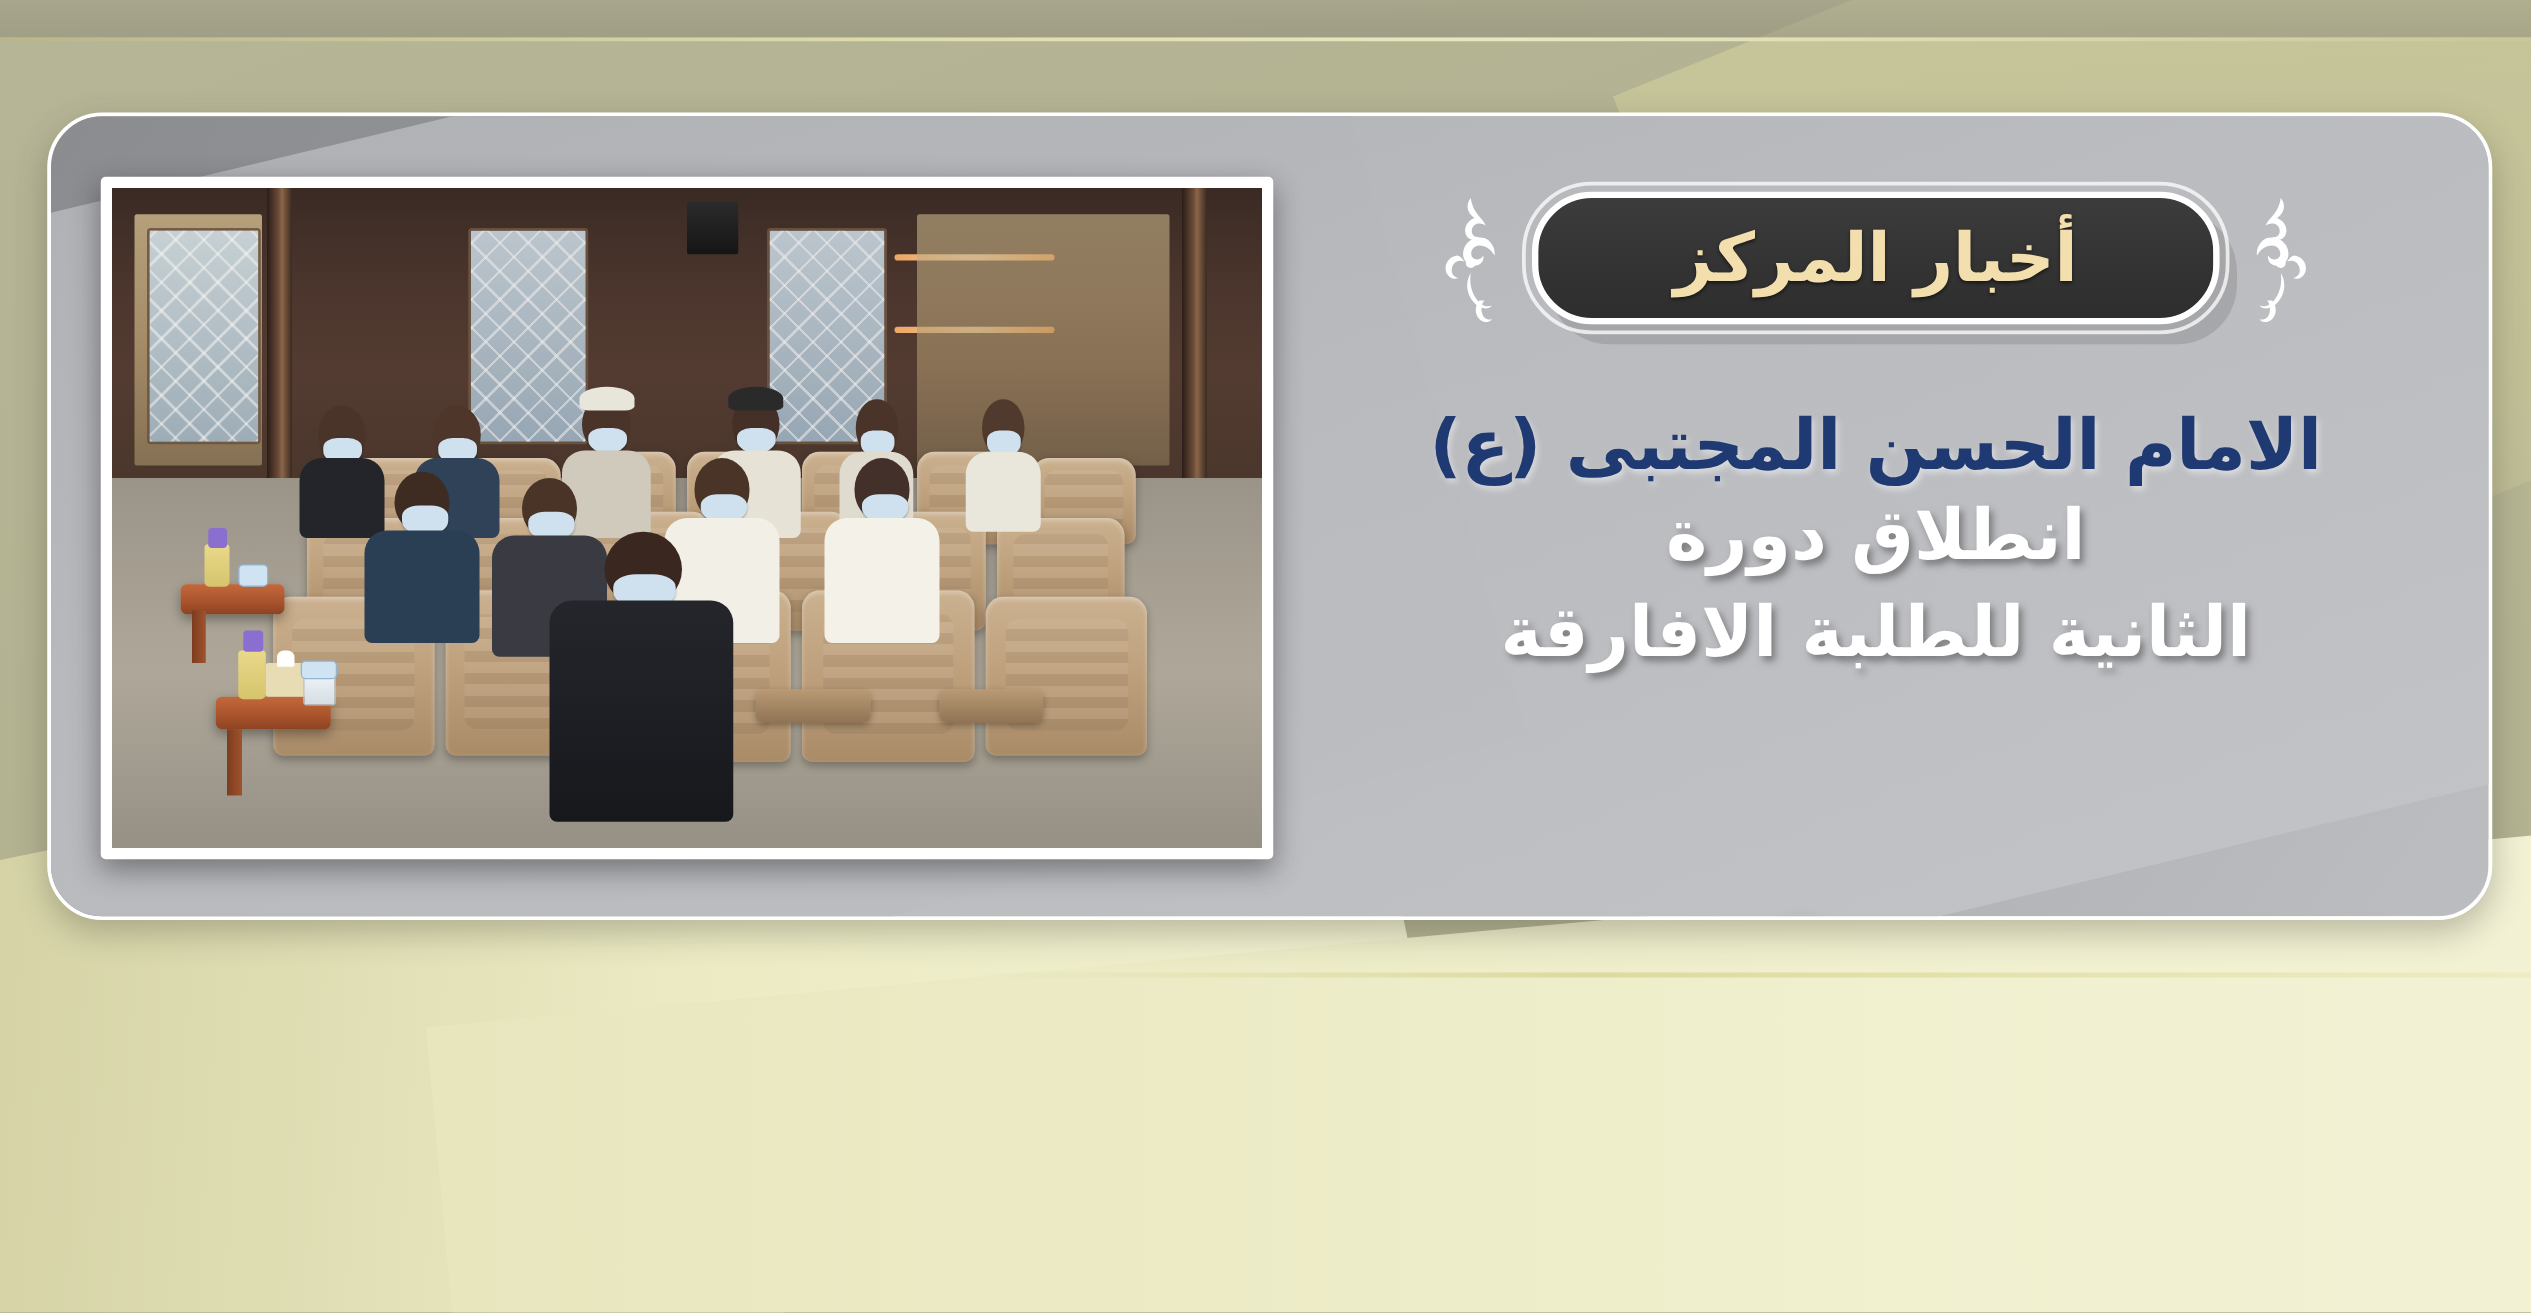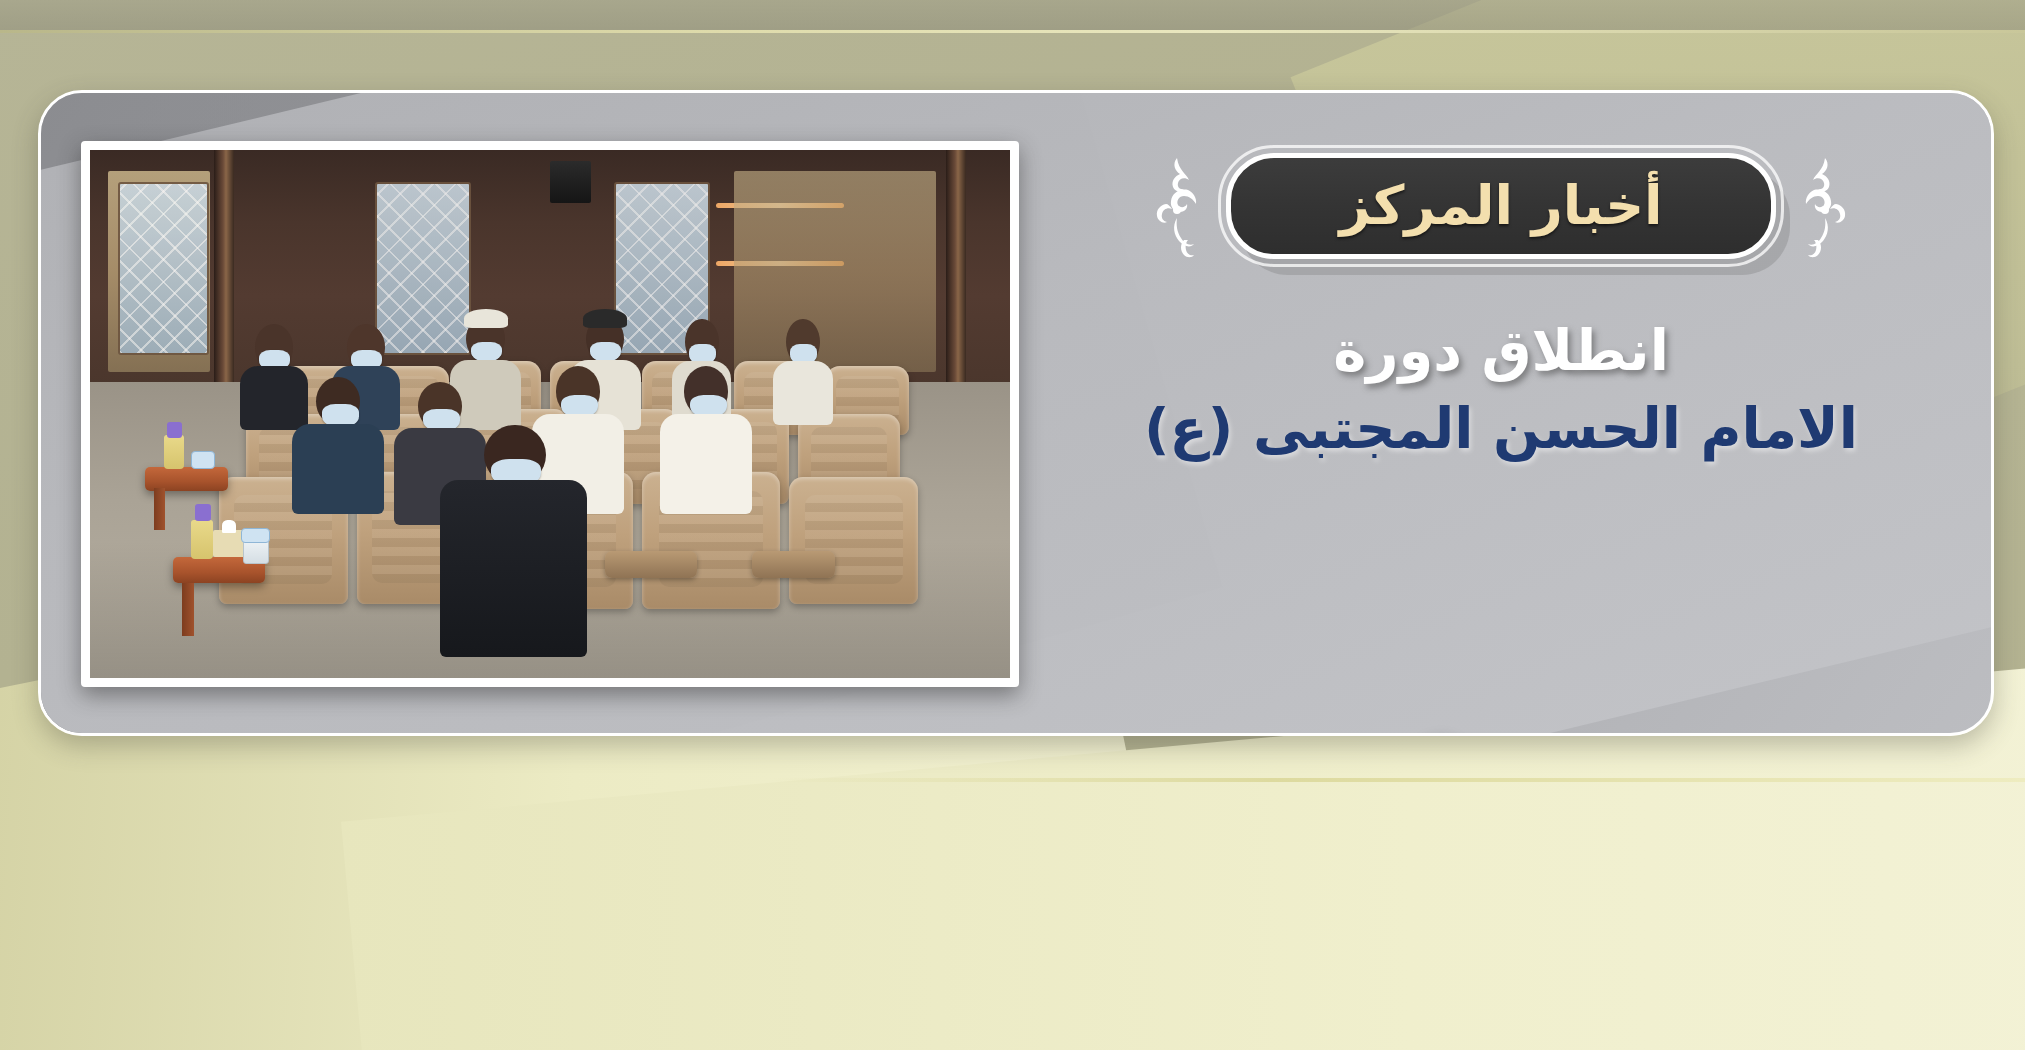--- a/index.html
+++ b/index.html
@@ -345,22 +345,23 @@
               <circle cx="31" cy="56" r="4"></circle>
               <path d="M42 50c6 1 10 6 9 12-1 5-6 8-10 6 4-1 6-4 5-8-1-5-6-7-10-5 2-3 4-5 6-5z"></path>
               <path d="M31 64c5 8 3 17-2 23-5 6-12 7-15 3 5 2 10-1 13-6 4-6 5-13 4-20z"></path>
               <path d="M24 86c4 4 4 11 0 15-3 3-8 3-10 0 4 1 7-1 8-5 1-4 0-8-2-10z"></path>
             </g>
           </svg>
         </span>
       </div>
 
       <div class="headline">
+        <div class="h-line h2">الامام الحسن المجتبى (ع)</div>
         <div class="h-line h1">انطلاق دورة</div>
-        <div class="h-line h2">الامام الحسن المجتبى (ع)</div>
+        <div class="h-line h3">الثانية للطلبة الافارقة</div>
       </div>
 
       <div class="logo-row">
 
         <div class="logo-plate">
           
 
           
         </div>
 

